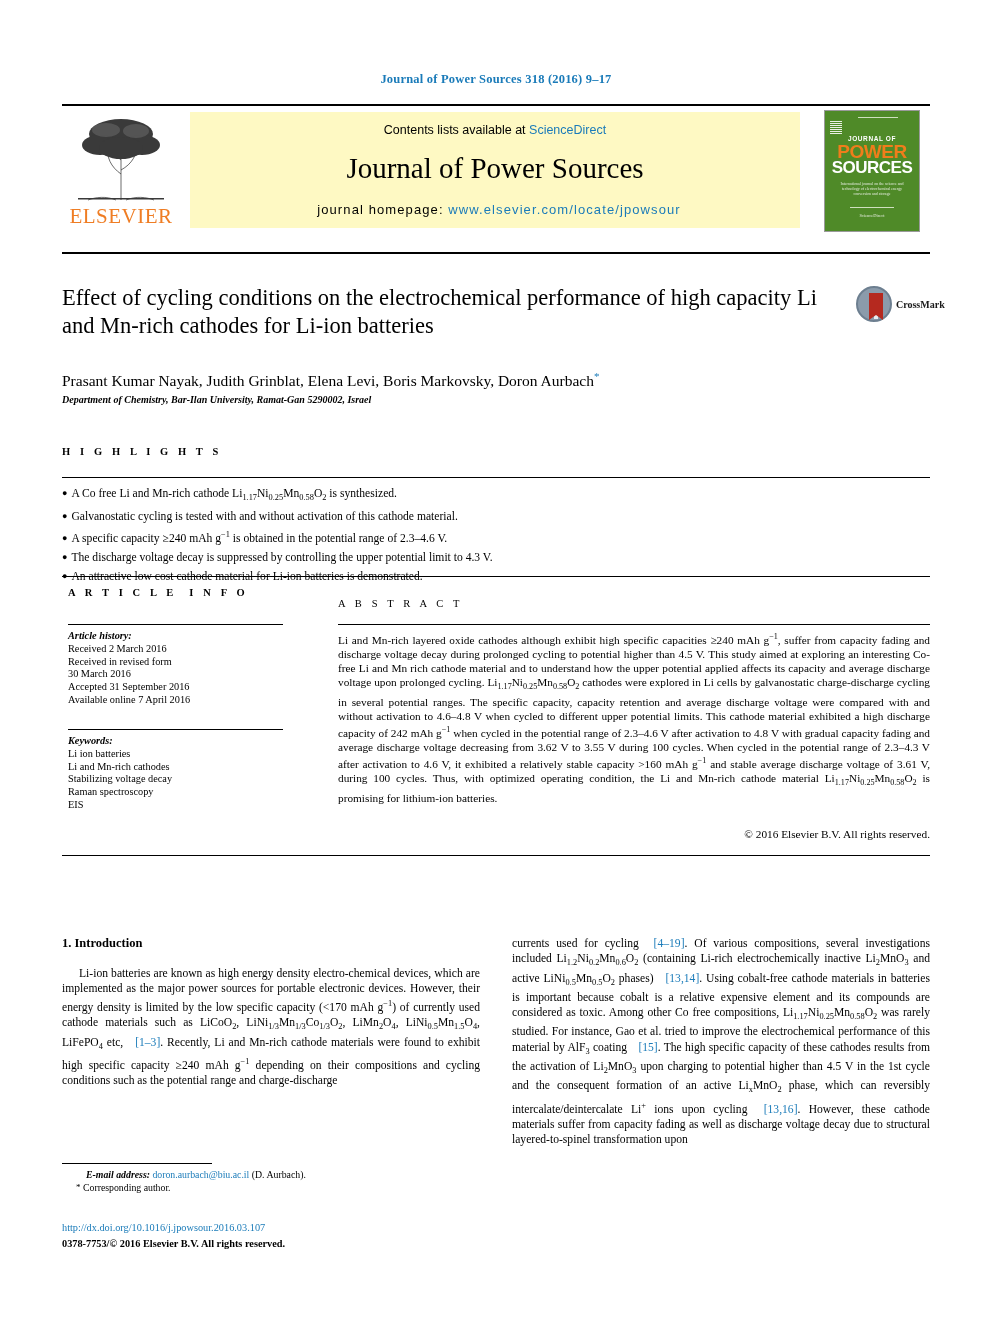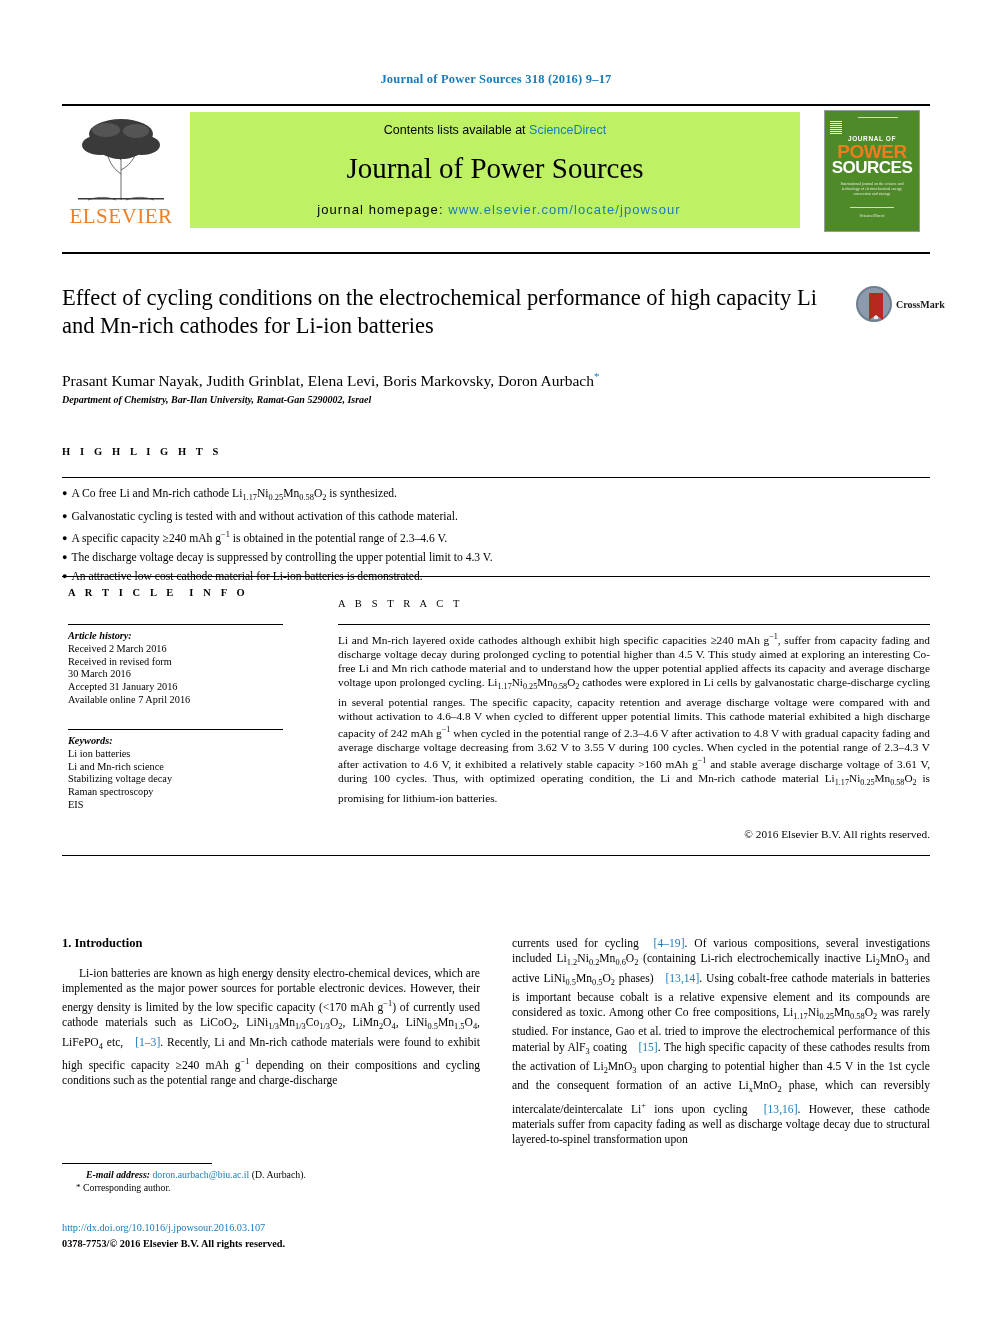--- a/index.html
+++ b/index.html
@@ -63,21 +63,21 @@
     font-family: "Liberation Serif", serif;
     font-size: 21px;
     letter-spacing: .5px;
     color: #ef7d24;
   }
   .contents-box {
     position: absolute;
     left: 128px; top: 6px;
     width: 610px;
     height: 116px;
-    background: #bef264;
+    background: #fef9c3;
   }
   .contents-line {
     position: absolute;
     left: 0; top: 11px;
     width: 610px;
     text-align: center;
     font-family: "Liberation Sans", sans-serif;
     font-size: 12.5px;
   }
   .contents-line .sd { color: #1a7bb9; }
@@ -510,29 +510,29 @@
   <div class="info-head">A R T I C L E &nbsp;I N F O</div>
   <div class="abs-head">A B S T R A C T</div>
   <div class="info-rule"></div>
   <div class="abs-rule"></div>
 
   <div class="info-col">
     <div class="ital">Article history:</div>
     <div>Received 2 March 2016</div>
     <div>Received in revised form</div>
     <div>30 March 2016</div>
-    <div>Accepted 31 January 2016</div>
+    <div>Accepted 31 September 2016</div>
     <div>Available online 7 April 2016</div>
   </div>
 
   <div class="kw-rule"></div>
   <div class="kw-col">
     <div class="ital">Keywords:</div>
     <div>Li ion batteries</div>
-    <div>Li and Mn-rich science</div>
+    <div>Li and Mn-rich cathodes</div>
     <div>Stabilizing voltage decay</div>
     <div>Raman spectroscopy</div>
     <div>EIS</div>
   </div>
 
   <div class="abstract">Li and Mn-rich layered oxide cathodes although exhibit high specific capacities ≥240 mAh g<sup>−1</sup>, suffer from capacity fading and discharge voltage decay during prolonged cycling to potential higher than 4.5 V. This study aimed at exploring an interesting Co-free Li and Mn rich cathode material and to understand how the upper potential applied affects its capacity and average discharge voltage upon prolonged cycling. Li<sub>1.17</sub>Ni<sub>0.25</sub>Mn<sub>0.58</sub>O<sub>2</sub> cathodes were explored in Li cells by galvanostatic charge-discharge cycling in several potential ranges. The specific capacity, capacity retention and average discharge voltage were compared with and without activation to 4.6–4.8 V when cycled to different upper potential limits. This cathode material exhibited a high discharge capacity of 242 mAh g<sup>−1</sup> when cycled in the potential range of 2.3–4.6 V after activation to 4.8 V with gradual capacity fading and average discharge voltage decreasing from 3.62 V to 3.55 V during 100 cycles. When cycled in the potential range of 2.3–4.3 V after activation to 4.6 V, it exhibited a relatively stable capacity &gt;160 mAh g<sup>−1</sup> and stable average discharge voltage of 3.61 V, during 100 cycles. Thus, with optimized operating condition, the Li and Mn-rich cathode material Li<sub>1.17</sub>Ni<sub>0.25</sub>Mn<sub>0.58</sub>O<sub>2</sub> is promising for lithium-ion batteries.</div>
 
   <div class="copyright">© 2016 Elsevier B.V. All rights reserved.</div>
   <div class="sec-rule-bot"></div>
 

